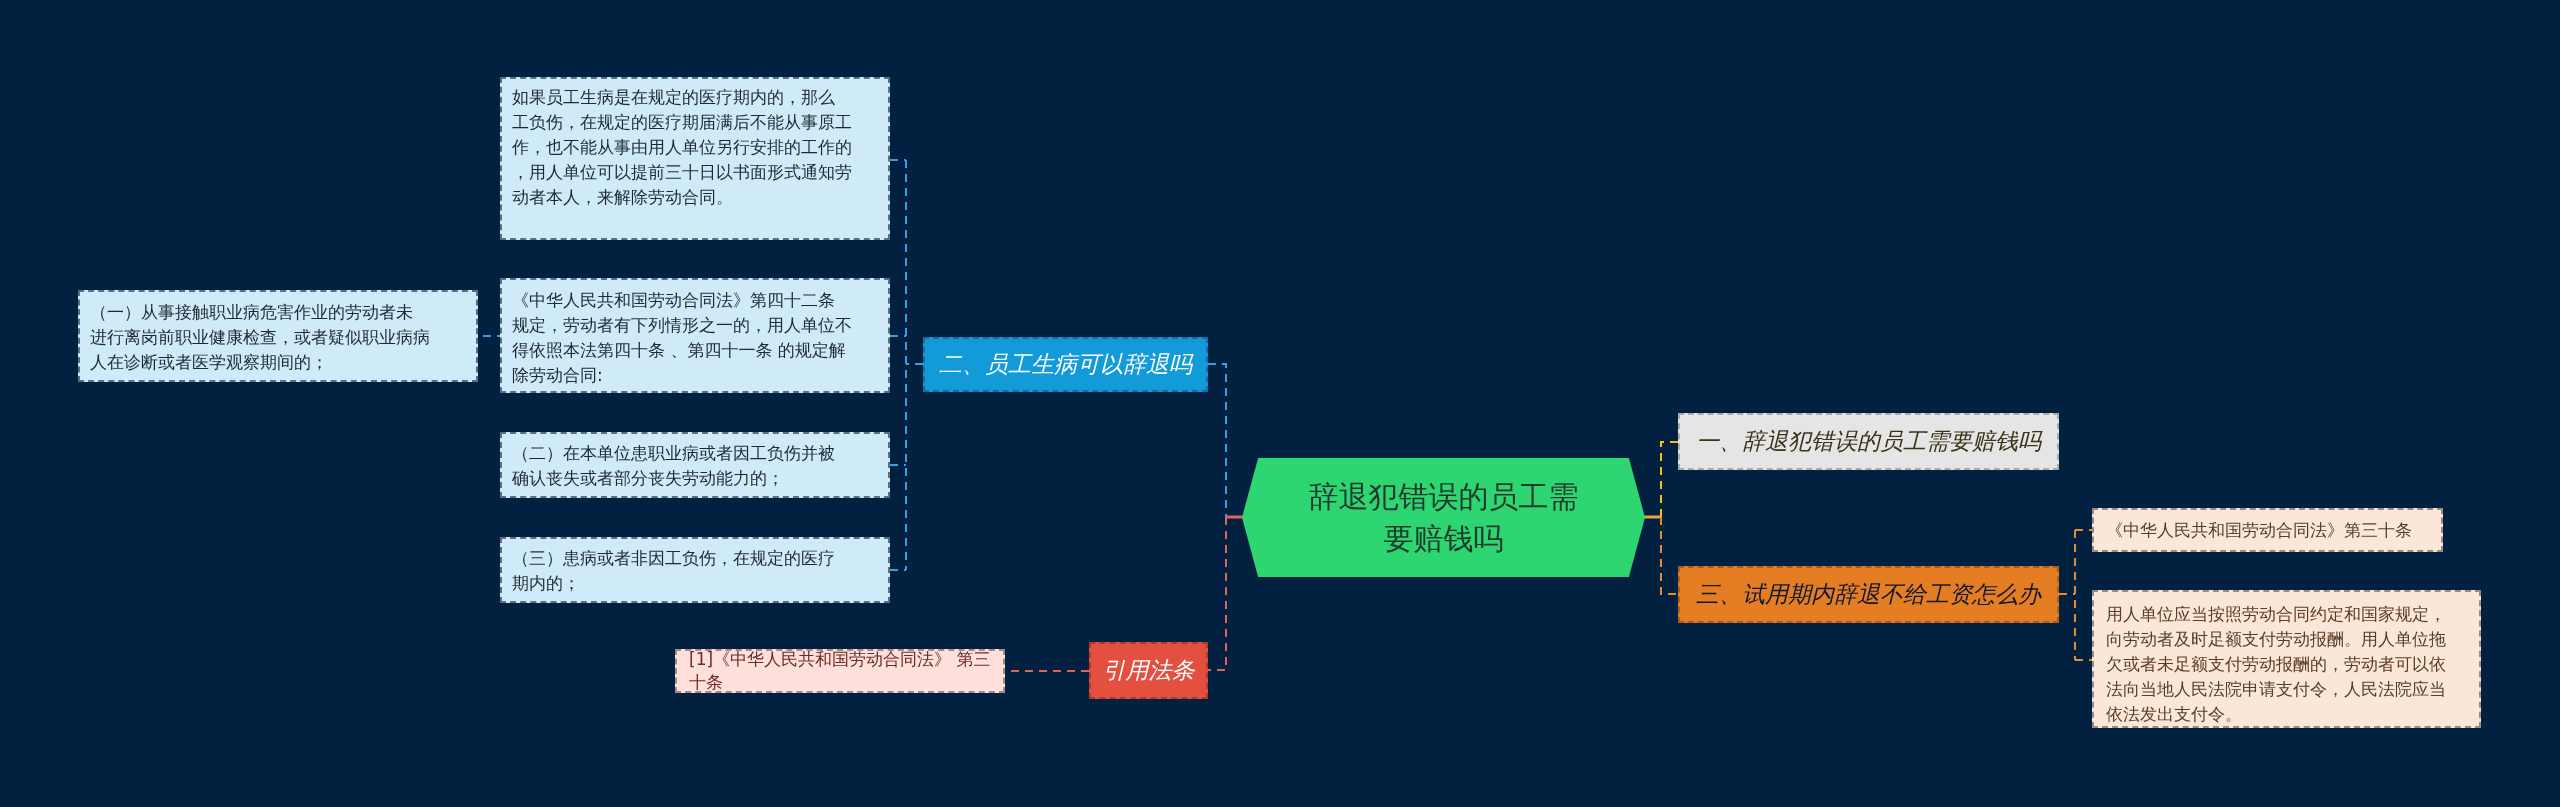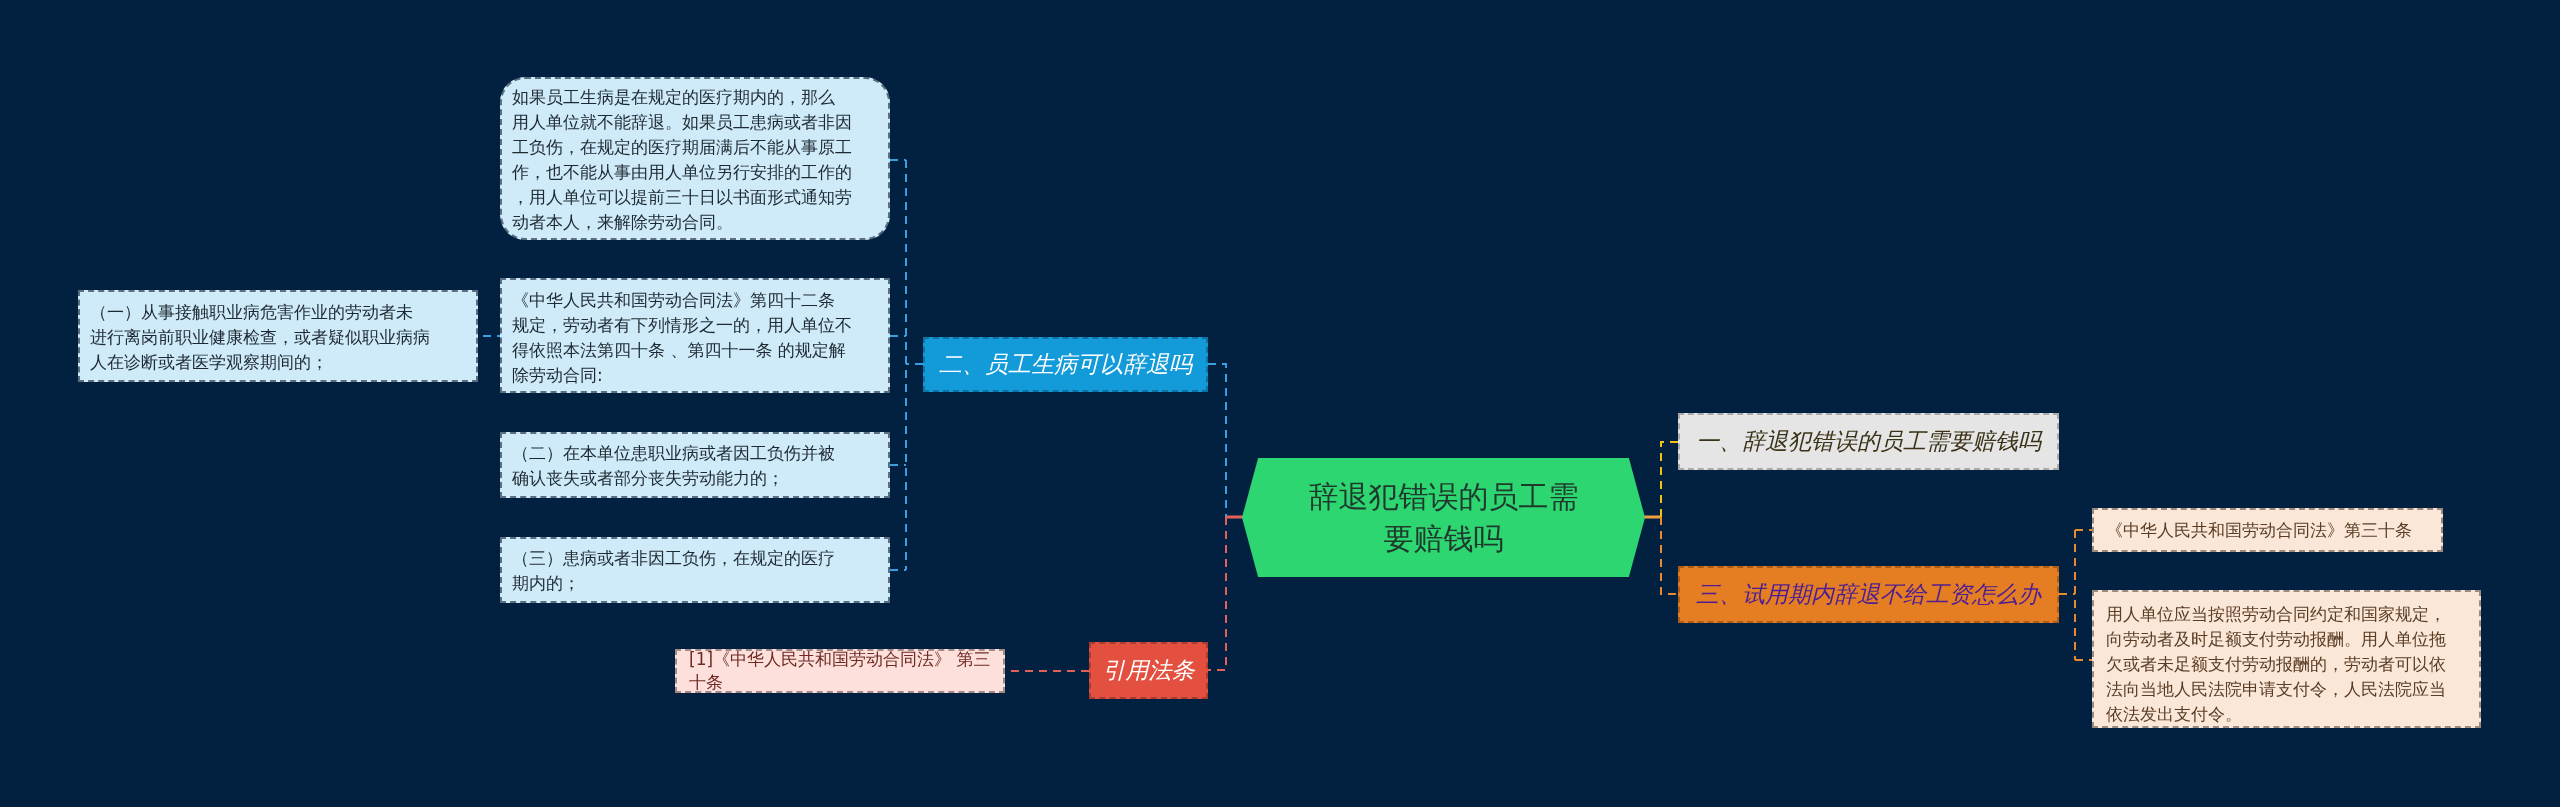--- a/index.html
+++ b/index.html
@@ -37,21 +37,21 @@
   }
   .branch {
     border: 2px dashed rgba(0,0,0,0.25);
     justify-content: center;
     font-size: 23px;
     font-style: italic;
   }
   .b-blue { background: #129ad9; color: #ffffff; }
   .b-red { background: #e4503f; color: #ffffff; }
   .b-yellow { background: #e5e5e5; color: #3a3216; }
-  .b-orange { background: #e57e23; color: #4c1d95; }
+  .b-orange { background: #e57e23; color: #0f172a; }
   .central {
     position: absolute;
     left: 1242px; top: 458px; width: 403px; height: 119px;
     background: #2dd671;
     clip-path: polygon(4% 0, 96% 0, 100% 50%, 96% 100%, 4% 100%, 0 50%);
     display: flex; align-items: center; justify-content: flex-end;
     text-align: center;
     color: #1f3a2c; font-size: 30px; line-height: 42px;
     padding: 0 60px; box-sizing: border-box;
   }
@@ -93,23 +93,22 @@
 </svg>
 
 <div class="central">
   <span>辞退犯错误的员工需要赔钱吗</span>
 </div>
 
 <div class="node branch b-blue" style="left:923px;top:337px;width:285px;height:55px;">
   <span>二、员工生病可以辞退吗</span>
 </div>
 
-<div class="node leaf-blue" style="left:500px;top:77px;width:390px;height:163px;display:block;border-radius:25px;">
+<div class="node leaf-blue" style="left:500px;top:77px;width:390px;height:163px;display:block;">
   <span> 如果员工生病是在规定的医疗期内的，那么</span>
-  <span>用人单位就不能辞退。如果员工患病或者非因</span>
   <span>工负伤，在规定的医疗期届满后不能从事原工</span>
   <span>作，也不能从事由用人单位另行安排的工作的</span>
   <span>，用人单位可以提前三十日以书面形式通知劳</span>
   <span>动者本人，来解除劳动合同。</span>
 </div>
 
 <div class="node leaf-blue" style="left:500px;top:278px;width:390px;height:115px;display:block;padding-top:8px;">
   <span>  《中华人民共和国劳动合同法》第四十二条</span>
   <span>规定，劳动者有下列情形之一的，用人单位不</span>
   <span>得依照本法第四十条 、第四十一条 的规定解</span>

